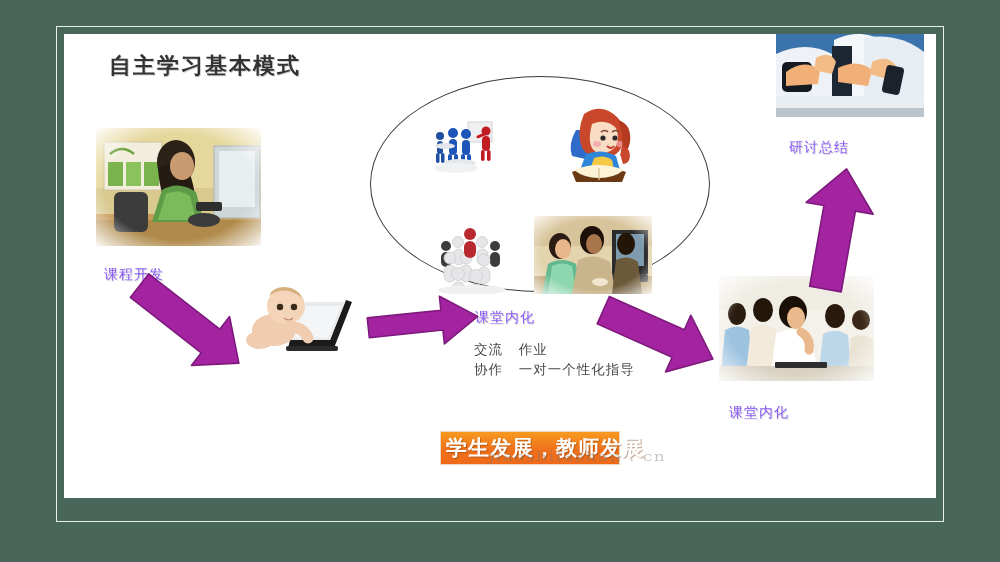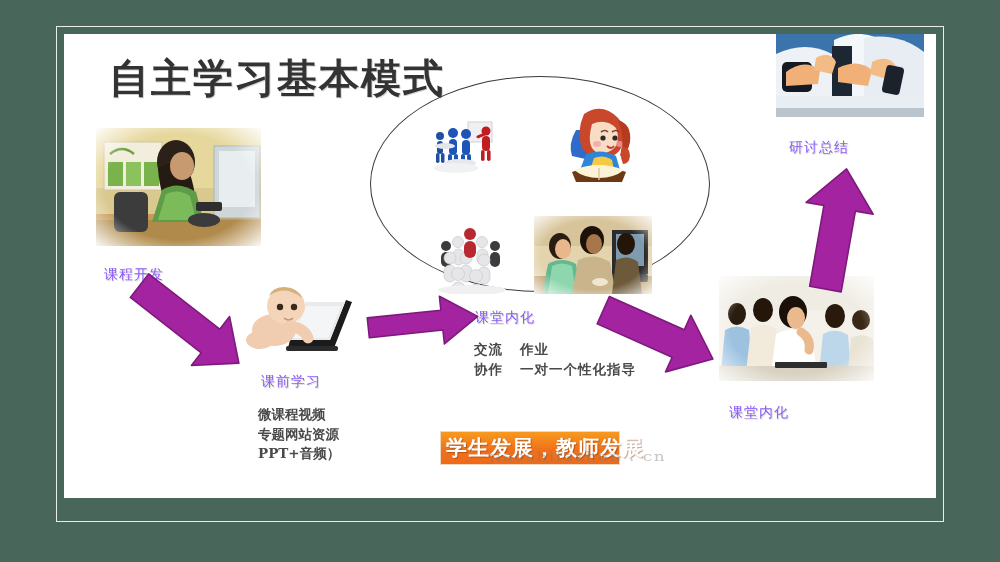--- a/index.html
+++ b/index.html
@@ -21,35 +21,34 @@
     left:64px;top:34px;
     width:872px;height:464px;
     background:#ffffff;
     overflow:hidden;
   }
 
   
   .cn{font-family:"DejaVu Sans","Liberation Sans",sans-serif;color:#3a3a3a;}
   #title{
     position:absolute;left:45px;top:17px;
-    font-size:40px;font-weight:bold;letter-spacing:2px;
+    font-size:22px;font-weight:bold;letter-spacing:2px;
     color:#333;
     text-shadow:1px 1px 0 rgba(0,0,0,.18);
   }
   .node-label{
     position:absolute;font-size:14px;font-weight:normal;color:#8b5cf6;
     letter-spacing:1px;
     text-shadow:1px 1px 0 rgba(0,0,0,.15);
     white-space:nowrap;
   }
   .sub-label{
     position:absolute;font-size:13.5px;color:#4a4a4a;
     line-height:1.45;white-space:pre;
     font-family:"DejaVu Serif","Liberation Serif",serif;
-    font-weight:bold;
   }
   #lbl-kecheng{left:40px;top:222px;margin-top:10px;}
   #lbl-keqian{left:197px;top:339px;}
   #sub-keqian{left:194px;top:371px;}
   #lbl-ketang{left:411px;top:275px;}
   #sub-ketang{left:410px;top:306px;letter-spacing:1px;}
   #lbl-ceshi{left:665px;top:370px;}
   #lbl-yantao{left:725px;top:105px;}
 
   
@@ -137,24 +136,20 @@
       <ellipse cx="32" cy="52" rx="22" ry="16" fill="#f0cdb0"></ellipse>
       <ellipse cx="44" cy="28" rx="19" ry="18" fill="#f4d5ba"></ellipse>
       <path d="M27 18 q16 -12 33 2 q-4 -10 -17 -11 q-13 0 -16 9 z" fill="#d6b07c"></path>
       <circle cx="38" cy="29" r="3.2" fill="#3a2a1c"></circle>
       <circle cx="52" cy="29" r="3.2" fill="#3a2a1c"></circle>
       <path d="M42 40 q5 4 9 0" stroke="#c98f72" stroke-width="1.6" fill="none"></path>
       <path d="M48 48 q14 2 18 12" stroke="#f0cdb0" stroke-width="11" fill="none" stroke-linecap="round"></path>
       <ellipse cx="18" cy="62" rx="14" ry="9" fill="#f0cdb0"></ellipse>
     </svg>
   </div>
-  <div class="node-label cn" id="lbl-keqian">课前学习</div>
-  <div class="sub-label cn" id="sub-keqian">微课程视频
-专题网站资源
-PPT+音频）</div>
 
   <div id="ellipse"></div>
 
   <div class="photo" style="left:368px;top:86px;width:78px;height:58px;">
     <svg width="78" height="58" viewBox="0 0 78 58">
       <rect x="36" y="2" width="24" height="20" fill="#f0f0f2" stroke="#d2d2d6"></rect>
       <g fill="#1f4fa3">
         <circle cx="8" cy="16" r="4"></circle>
           <rect x="5" y="21" width="6" height="13" rx="3"></rect>
         <rect x="4" y="33" width="3.5" height="10" rx="1.7"></rect>

